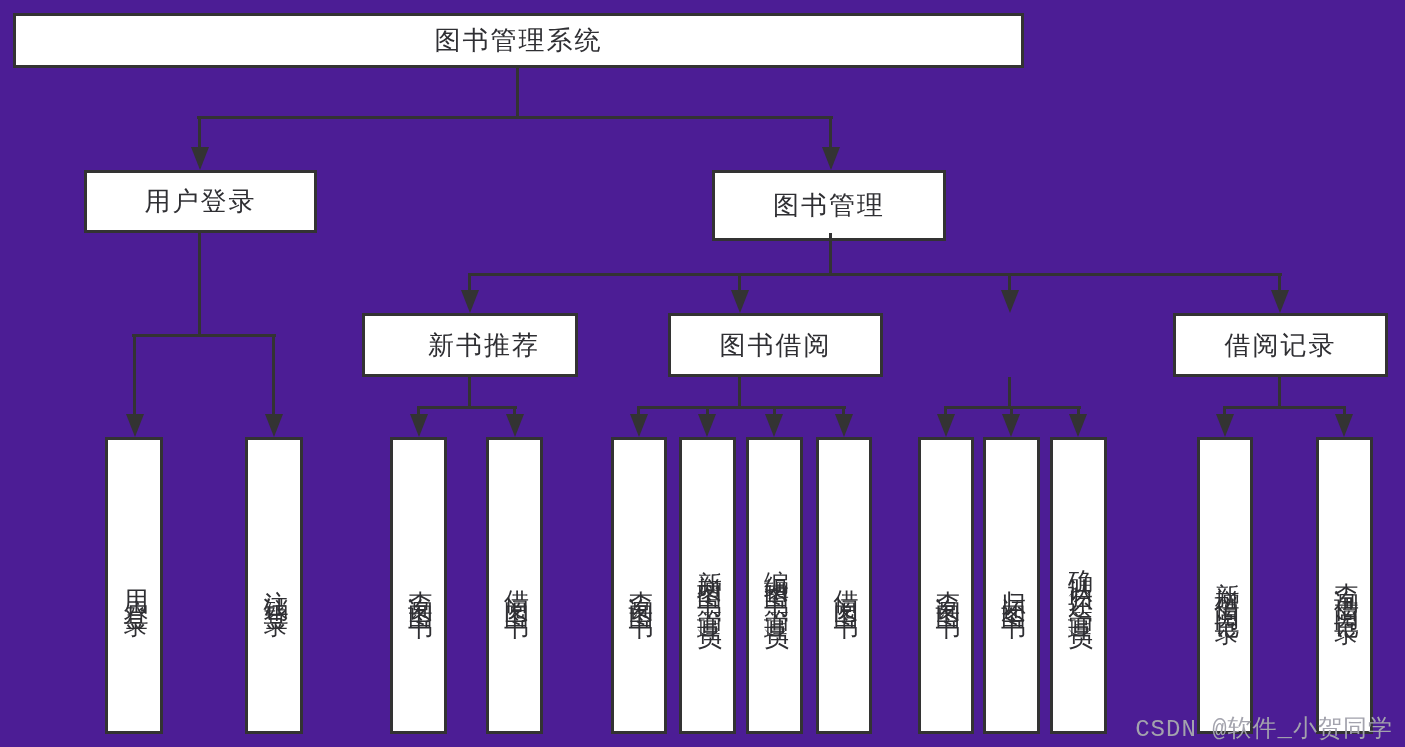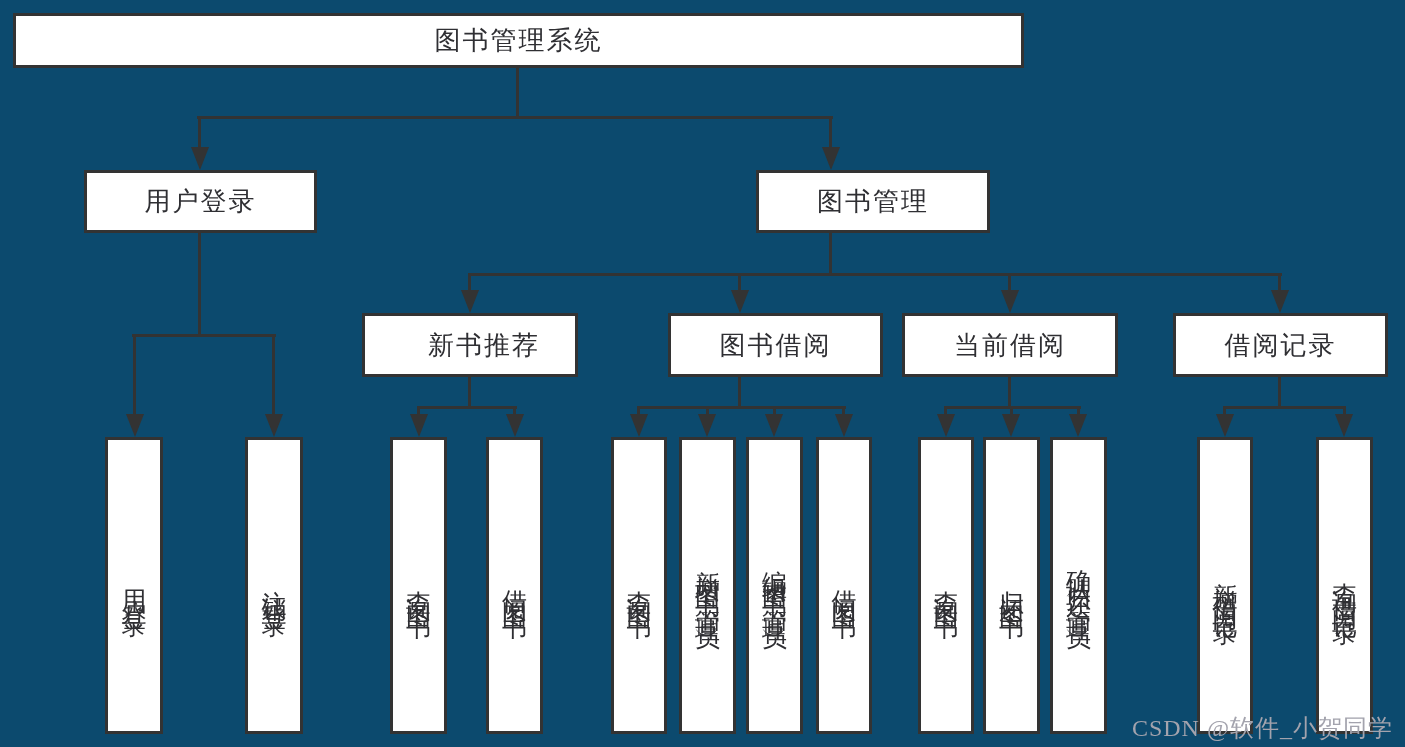--- a/index.html
+++ b/index.html
@@ -1,18 +1,18 @@
 <!DOCTYPE html>
 <html><head>
 <meta charset="utf-8">
 <style>
   html,body{margin:0;padding:0;background:#ffffff;}
   #canvas{
-    position:relative;width:1405px;height:747px;background:#0c4a6e;overflow:hidden;
-    font-family:Liberation Serif, serif;
+    position:relative;width:1405px;height:747px;background:#4c1d95;overflow:hidden;
+    font-family:Liberation Mono, monospace;
   }
   .box{
     position:absolute;box-sizing:border-box;border:3px solid #333333;background:#ffffff;
     display:flex;align-items:center;justify-content:center;
   }
   .hlabel{
     font-size:26px;letter-spacing:2px;color:#2f2f33;white-space:nowrap;
   }
   .vtext{
     writing-mode:vertical-rl;text-orientation:mixed;
@@ -43,21 +43,21 @@
   <div class="vline" style="left:516px;top:68px;height:51px;"></div>
   <div class="hline" style="left:197px;top:116px;width:636px;"></div>
   <div class="vline" style="left:198px;top:119px;height:30px;"></div>
   <div class="vline" style="left:829px;top:119px;height:30px;"></div>
   <div class="arrow" style="left:191px;top:147px;"></div>
   <div class="arrow" style="left:822px;top:147px;"></div>
 
   <div class="box" style="left:84px;top:170px;width:233px;height:63px;">
     <span class="hlabel">用户登录</span>
   </div>
-  <div class="box" style="left:712px;top:170px;width:234px;height:63px;margin-left:44px;">
+  <div class="box" style="left:712px;top:170px;width:234px;height:71px;">
     <span class="hlabel">图书管理</span>
   </div>
 
   <div class="vline" style="left:198px;top:233px;height:104px;"></div>
   <div class="hline" style="left:132px;top:334px;width:144px;"></div>
   <div class="vline" style="left:133px;top:337px;height:79px;"></div>
   <div class="vline" style="left:272px;top:337px;height:79px;"></div>
   <div class="arrow" style="left:126px;top:414px;"></div>
   <div class="arrow" style="left:265px;top:414px;"></div>
 
@@ -70,23 +70,20 @@
   <div class="arrow" style="left:461px;top:290px;"></div>
   <div class="arrow" style="left:731px;top:290px;"></div>
   <div class="arrow" style="left:1001px;top:290px;"></div>
   <div class="arrow" style="left:1271px;top:290px;"></div>
 
   <div class="box" style="left:362px;top:313px;width:216px;height:64px;padding-left:28px;">
     <span class="hlabel">新书推荐</span>
   </div>
   <div class="box" style="left:668px;top:313px;width:215px;height:64px;">
     <span class="hlabel">图书借阅</span>
-  </div>
-  <div class="box" style="left:902px;top:313px;width:216px;height:64px;">
-    <span class="hlabel">当前借阅</span>
   </div>
   <div class="box" style="left:1173px;top:313px;width:215px;height:64px;">
     <span class="hlabel">借阅记录</span>
   </div>
 
   <div class="vline" style="left:468px;top:377px;height:32px;"></div>
   <div class="hline" style="left:417px;top:406px;width:100px;"></div>
   <div class="vline" style="left:417px;top:406px;height:12px;"></div>
   <div class="vline" style="left:513px;top:406px;height:12px;"></div>
   <div class="arrow" style="left:410px;top:414px;"></div>

